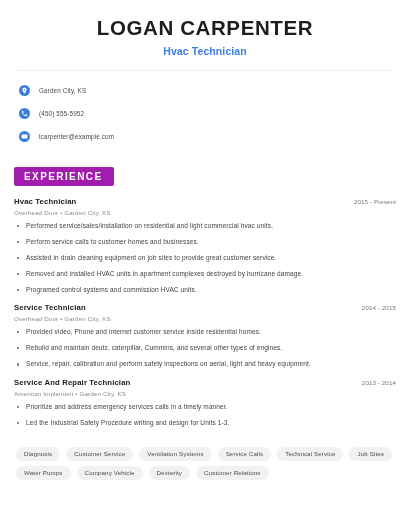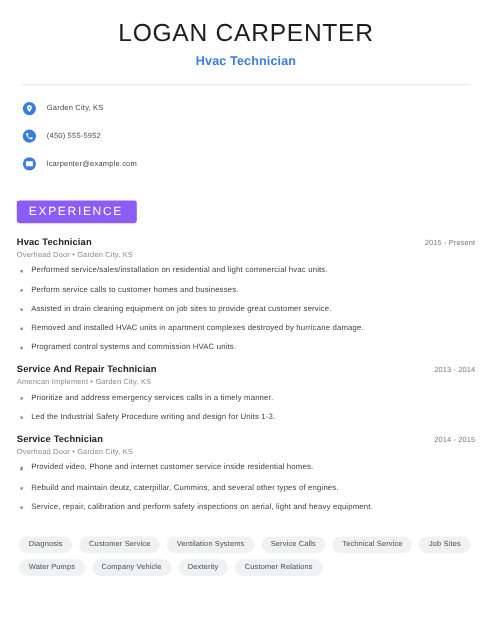--- a/index.html
+++ b/index.html
@@ -22,21 +22,21 @@
     position: relative;
   }
 
   
   .header {
     padding-top: 17px;
     text-align: center;
   }
   .name {
     font-size: 20.5px;
-    font-weight: normal;
+    font-weight: bold;
     letter-spacing: 0.6px;
     color: #1d1d1d;
     line-height: 1.1;
   }
   .job-title {
     margin-top: 5px;
     font-size: 10.5px;
     font-weight: bold;
     color: #3b7ddd;
     letter-spacing: 0.1px;
@@ -73,24 +73,24 @@
   .contact-text {
     font-size: 6.3px;
     color: #4a4a4a;
     letter-spacing: 0.15px;
   }
 
   
   .section { margin-top: 20px; }
   .section-badge {
     display: inline-block;
-    background: #8b5cf6;
+    background: #a21caf;
     color: #ffffff;
     font-size: 10px;
-    font-weight: normal;
+    font-weight: bold;
     letter-spacing: 1.4px;
     padding: 4px 12px 4px 10px;
     border-radius: 2px;
   }
 
   
   .jobs { margin-top: 11px; }
   .job { margin-bottom: 9px; }
   .job-head {
     display: flex;
@@ -215,40 +215,40 @@
           <li>Performed service/sales/installation on residential and light commercial hvac units.</li>
           <li>Perform service calls to customer homes and businesses.</li>
           <li>Assisted in drain cleaning equipment on job sites to provide great customer service.</li>
           <li>Removed and installed HVAC units in apartment complexes destroyed by hurricane damage.</li>
           <li>Programed control systems and commission HVAC units.</li>
         </ul>
       </div>
 
       <div class="job">
         <div class="job-head">
-          <span class="job-role">Service And Repair Technician</span>
-          <span class="job-dates">2013 - 2014</span>
-        </div>
-        <div class="job-company">American Implement • Garden City, KS</div>
-        <ul class="bullets">
-          <li>Prioritize and address emergency services calls in a timely manner.</li>
-          <li>Led the Industrial Safety Procedure writing and design for Units 1-3.</li>
-        </ul>
-      </div>
-
-      <div class="job">
-        <div class="job-head">
           <span class="job-role">Service Technician</span>
           <span class="job-dates">2014 - 2015</span>
         </div>
         <div class="job-company">Overhead Door • Garden City, KS</div>
         <ul class="bullets">
           <li>Provided video, Phone and internet customer service inside residential homes.</li>
           <li>Rebuild and maintain deutz, caterpillar, Cummins, and several other types of engines.</li>
           <li>Service, repair, calibration and perform safety inspections on aerial, light and heavy equipment.</li>
+        </ul>
+      </div>
+
+      <div class="job">
+        <div class="job-head">
+          <span class="job-role">Service And Repair Technician</span>
+          <span class="job-dates">2013 - 2014</span>
+        </div>
+        <div class="job-company">American Implement • Garden City, KS</div>
+        <ul class="bullets">
+          <li>Prioritize and address emergency services calls in a timely manner.</li>
+          <li>Led the Industrial Safety Procedure writing and design for Units 1-3.</li>
         </ul>
       </div>
 
     </div>
   </div>
 
   <div class="section">
 
     <div class="skills-wrap">
       <span class="chip">Diagnosis</span>

